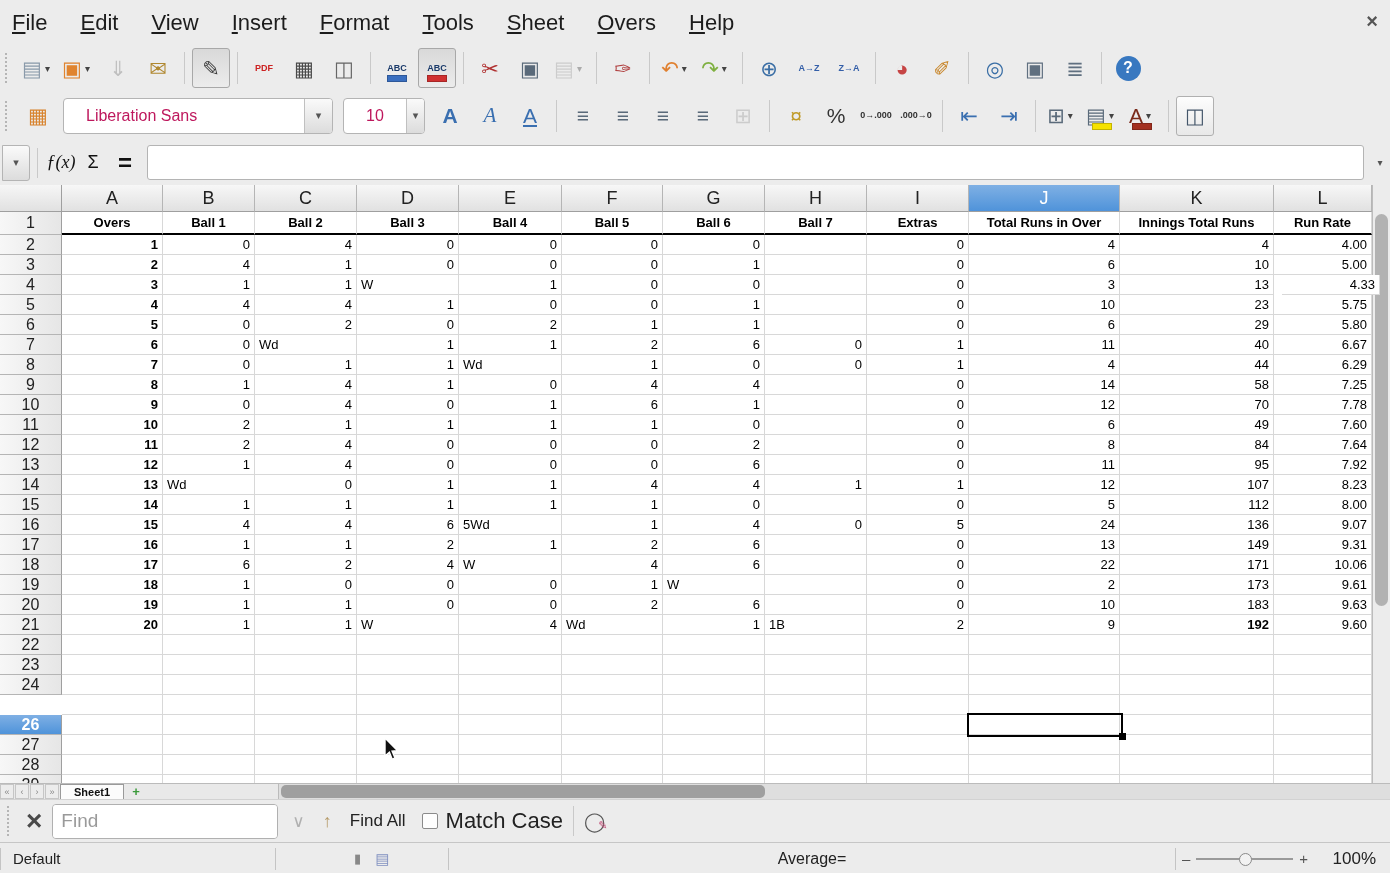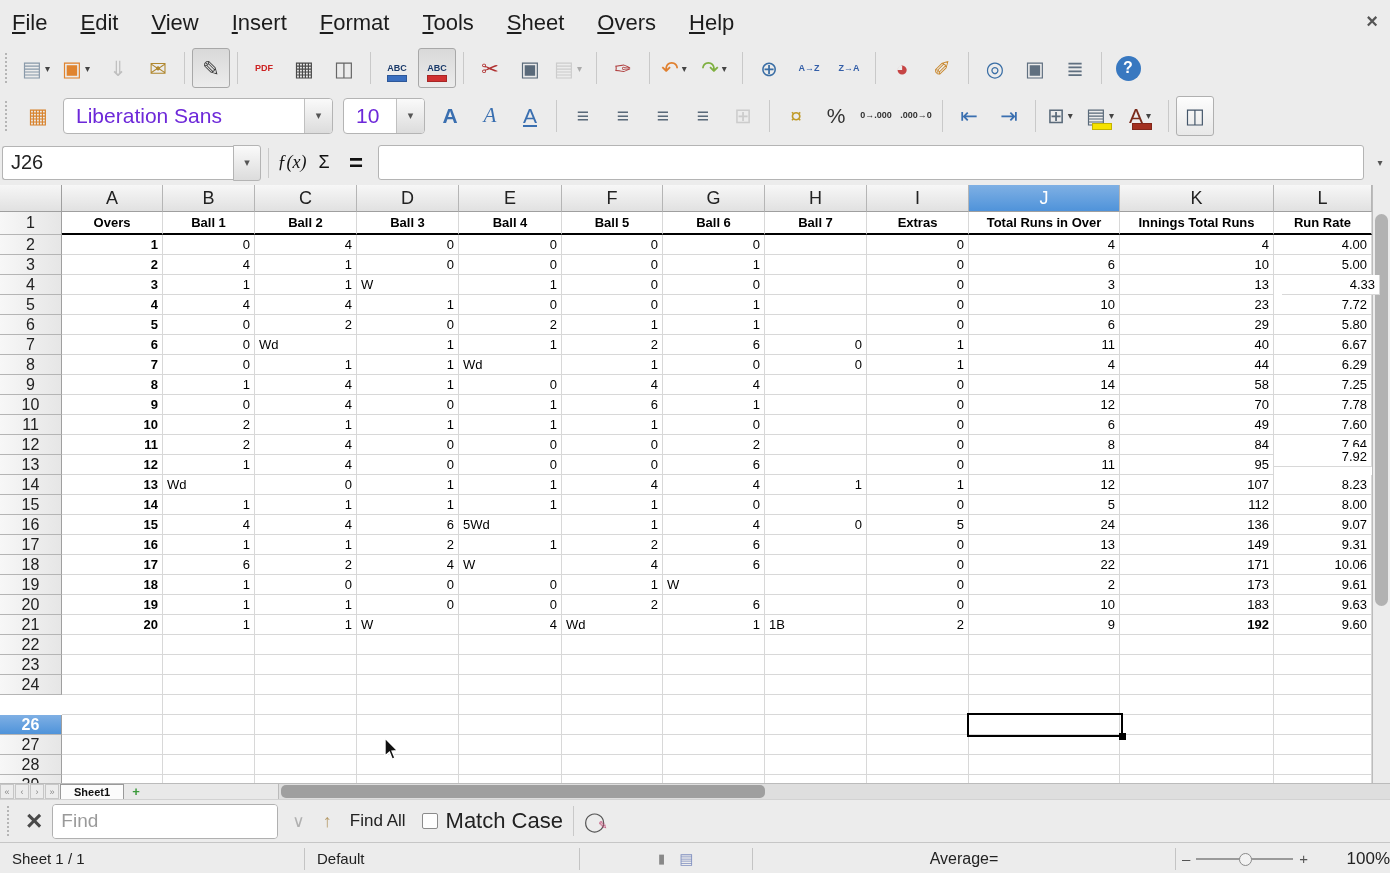--- a/index.html
+++ b/index.html
@@ -25,21 +25,21 @@
   .glyph.bold{font-weight:bold;}
   .glyph.italic{font-style:italic;font-family:"Liberation Serif",serif;}
   .glyph.underline{text-decoration:underline;}
   .glyph.badge{width:25px;height:25px;border-radius:50%;display:flex;align-items:center;justify-content:center;
                font-size:16px;font-weight:bold;}
   .glyph-bar{position:absolute;left:8px;right:8px;bottom:5px;height:5px;border:1px solid rgba(0,0,0,.2);}
   .tb-dd{font-size:10px;color:#444;margin-left:3px;width:9px;}
   .tb-sep{width:1px;height:32px;background:#c9c9c9;margin:0 6px;}
   .combo{height:34px;background:#fff;border:1px solid #b4b4b4;border-radius:4px;display:flex;align-items:center;
          margin:0 5px;overflow:hidden;}
-  .combo-text{flex:1;padding:0 12px;font-size:21px;color:#6d28d9;white-space:nowrap;}
+  .combo-text{flex:1;padding:0 22px;font-size:16px;color:#be185d;white-space:nowrap;}
   .combo-dd{width:27px;height:100%;background:linear-gradient(#fafafa,#dcdcdc);border-left:1px solid #c0c0c0;
             display:flex;align-items:center;justify-content:center;font-size:11px;color:#555;}
   
   .formulabar{height:45px;display:flex;align-items:center;background:#ececec;padding:0 2px;}
   .namebox{width:214px;height:32px;background:#fff;border:1px solid #b4b4b4;border-right:none;
            border-radius:3px 0 0 3px;font-size:20px;padding:0 8px;display:flex;align-items:center;color:#222;}
   .nb-dd{width:26px;height:34px;background:linear-gradient(#fafafa,#dcdcdc);border:1px solid #b4b4b4;
          border-radius:0 3px 3px 0;display:flex;align-items:center;justify-content:center;font-size:11px;color:#555;}
   .fb-sep{width:1px;height:30px;background:#c9c9c9;margin:0 7px;}
   .fx-btn{min-width:32px;text-align:center;font-size:18px;color:#111;}
@@ -100,21 +100,21 @@
   .sb-sheet{width:304px;padding-left:12px;box-sizing:border-box;}
   .sb-style{width:274px;padding-left:12px;box-sizing:border-box;}
   .sb-icons{width:172px;justify-content:flex-start;gap:14px;padding-left:78px;box-sizing:border-box;}
   .sb-ic{font-size:13px;color:#888;}
   .sb-ic.doc{color:#8090c0;font-size:15px;}
   .sb-avg{flex:1;justify-content:center;font-size:16px;text-align:center;}
   .sb-zoomslider{width:138px;justify-content:space-between;padding:0 6px;box-sizing:border-box;color:#555;}
   .zs-line{flex:1;height:2px;background:#9a9a9a;margin:0 6px;position:relative;}
   .zs-thumb{position:absolute;left:44%;top:-5px;width:11px;height:11px;border-radius:50%;
             background:#f2f2f2;border:1px solid #8a8a8a;}
-  .sb-zoom{width:76px;justify-content:flex-end;box-sizing:border-box;font-size:17px;}
+  .sb-zoom{width:76px;justify-content:flex-end;padding-right:14px;box-sizing:border-box;font-size:17px;}
 </style>
 </head>
 <body>
 
 <div class="menubar">
     <span class="menu-item">File</span>
     <span class="menu-item">Edit</span>
     <span class="menu-item">View</span>
     <span class="menu-item">Insert</span>
     <span class="menu-item">Format</span>
@@ -293,21 +293,20 @@
       <i class="glyph-bar" style="background: rgb(163, 48, 32);"></i>
       <span class="tb-dd">▾</span>
     </div>
     <div class="tb-sep"></div>
     <div class="tb-btn framed">
       <span class="glyph" style="color: rgb(68, 86, 106);">◫</span>
     </div>
   </div>
 
 <div class="formulabar">
-  <div class="namebox">J26</div>
   <div class="nb-dd">
       <span>▾</span>
     </div>
   <div class="fb-sep"></div>
   <div class="fx-btn fx">ƒ(x)</div>
   <div class="fx-btn">Σ</div>
   <div class="fx-btn eq">=</div>
   <div class="formula-input"></div>
   <div class="fb-expand">▾</div>
 </div>
@@ -413,21 +412,21 @@
     <div class="cell r" style="left: 163px; top: 110px; width: 92px; height: 20px;">4</div>
     <div class="cell r" style="left: 255px; top: 110px; width: 102px; height: 20px;">4</div>
     <div class="cell r" style="left: 357px; top: 110px; width: 102px; height: 20px;">1</div>
     <div class="cell r" style="left: 459px; top: 110px; width: 103px; height: 20px;">0</div>
     <div class="cell r" style="left: 562px; top: 110px; width: 101px; height: 20px;">0</div>
     <div class="cell r" style="left: 663px; top: 110px; width: 102px; height: 20px;">1</div>
     <div class="cell" style="left: 765px; top: 110px; width: 102px; height: 20px;"></div>
     <div class="cell r" style="left: 867px; top: 110px; width: 102px; height: 20px;">0</div>
     <div class="cell r" style="left: 969px; top: 110px; width: 151px; height: 20px;">10</div>
     <div class="cell r" style="left: 1120px; top: 110px; width: 154px; height: 20px;">23</div>
-    <div class="cell r" style="left: 1274px; top: 110px; width: 98px; height: 20px;">7.72</div>
+    <div class="cell r" style="left: 1274px; top: 110px; width: 98px; height: 20px;">5.75</div>
     <div class="cell r b" style="left: 62px; top: 130px; width: 101px; height: 20px;">5</div>
     <div class="cell r" style="left: 163px; top: 130px; width: 92px; height: 20px;">0</div>
     <div class="cell r" style="left: 255px; top: 130px; width: 102px; height: 20px;">2</div>
     <div class="cell r" style="left: 357px; top: 130px; width: 102px; height: 20px;">0</div>
     <div class="cell r" style="left: 459px; top: 130px; width: 103px; height: 20px;">2</div>
     <div class="cell r" style="left: 562px; top: 130px; width: 101px; height: 20px;">1</div>
     <div class="cell r" style="left: 663px; top: 130px; width: 102px; height: 20px;">1</div>
     <div class="cell" style="left: 765px; top: 130px; width: 102px; height: 20px;"></div>
     <div class="cell r" style="left: 867px; top: 130px; width: 102px; height: 20px;">0</div>
     <div class="cell r" style="left: 969px; top: 130px; width: 151px; height: 20px;">6</div>
@@ -509,21 +508,21 @@
     <div class="cell r" style="left: 163px; top: 270px; width: 92px; height: 20px;">1</div>
     <div class="cell r" style="left: 255px; top: 270px; width: 102px; height: 20px;">4</div>
     <div class="cell r" style="left: 357px; top: 270px; width: 102px; height: 20px;">0</div>
     <div class="cell r" style="left: 459px; top: 270px; width: 103px; height: 20px;">0</div>
     <div class="cell r" style="left: 562px; top: 270px; width: 101px; height: 20px;">0</div>
     <div class="cell r" style="left: 663px; top: 270px; width: 102px; height: 20px;">6</div>
     <div class="cell" style="left: 765px; top: 270px; width: 102px; height: 20px;"></div>
     <div class="cell r" style="left: 867px; top: 270px; width: 102px; height: 20px;">0</div>
     <div class="cell r" style="left: 969px; top: 270px; width: 151px; height: 20px;">11</div>
     <div class="cell r" style="left: 1120px; top: 270px; width: 154px; height: 20px;">95</div>
-    <div class="cell r" style="left: 1274px; top: 262px; width: 98px; height: 20px;">7.92</div>
+    <div class="cell r" style="left: 1274px; top: 270px; width: 98px; height: 20px;">7.92</div>
     <div class="cell r b" style="left: 62px; top: 290px; width: 101px; height: 20px;">13</div>
     <div class="cell" style="left: 163px; top: 290px; width: 92px; height: 20px;">Wd</div>
     <div class="cell r" style="left: 255px; top: 290px; width: 102px; height: 20px;">0</div>
     <div class="cell r" style="left: 357px; top: 290px; width: 102px; height: 20px;">1</div>
     <div class="cell r" style="left: 459px; top: 290px; width: 103px; height: 20px;">1</div>
     <div class="cell r" style="left: 562px; top: 290px; width: 101px; height: 20px;">4</div>
     <div class="cell r" style="left: 663px; top: 290px; width: 102px; height: 20px;">4</div>
     <div class="cell r" style="left: 765px; top: 290px; width: 102px; height: 20px;">1</div>
     <div class="cell r" style="left: 867px; top: 290px; width: 102px; height: 20px;">1</div>
     <div class="cell r" style="left: 969px; top: 290px; width: 151px; height: 20px;">12</div>
@@ -739,21 +738,20 @@
   <div class="find-prev"><span>↑</span></div>
   <div class="find-all-label">Find All</div>
   <div class="checkbox"></div>
   <div class="match-case-label">Match Case</div>
   <div class="find-sep"></div>
   <span class="fr-lens">◯</span>
     <span class="fr-pen">✎</span>
 </div>
 
 <div class="statusbar">
-  <div class="sb-seg sb-sheet">Sheet 1 / 1</div>
   <div class="sb-sep"></div>
   <div class="sb-seg sb-style">Default</div>
   <div class="sb-sep"></div>
   <div class="sb-seg sb-icons">
     <span class="sb-ic">▮</span>
     <span class="sb-ic doc">▤</span>
   </div>
   <div class="sb-sep"></div>
   <div class="sb-seg sb-avg">Average=</div>
   <div class="sb-sep"></div>

